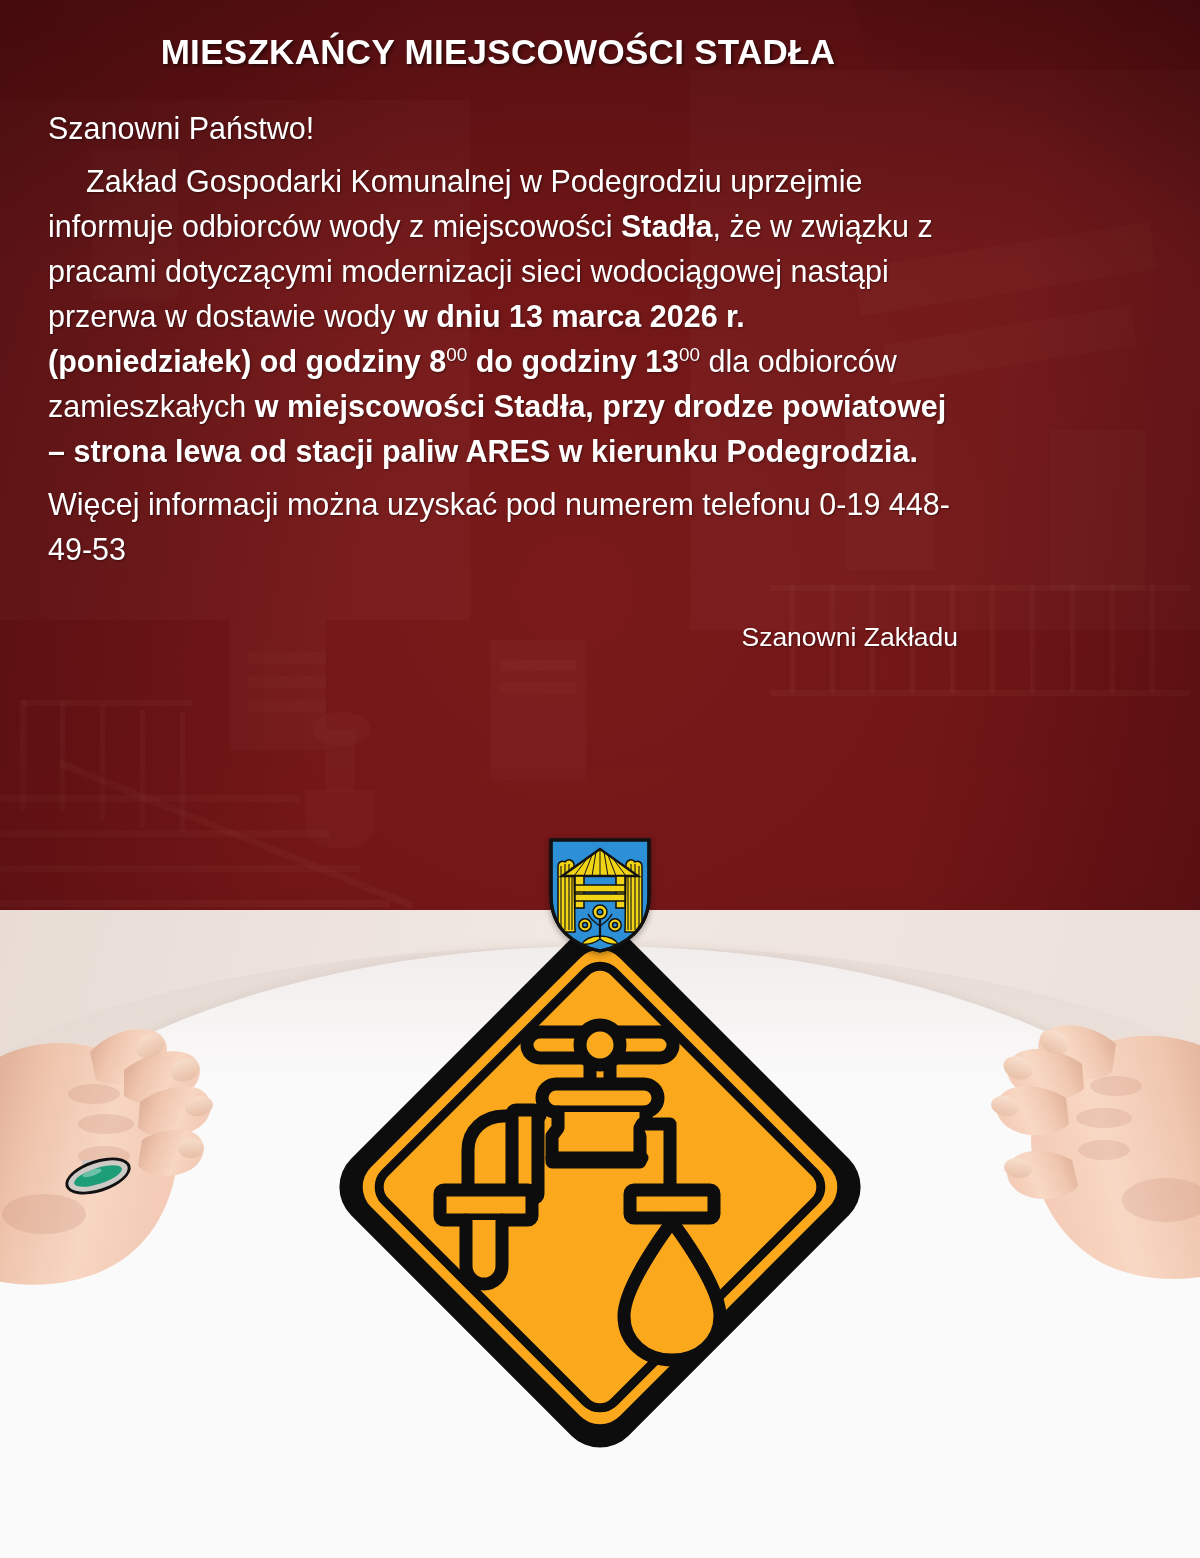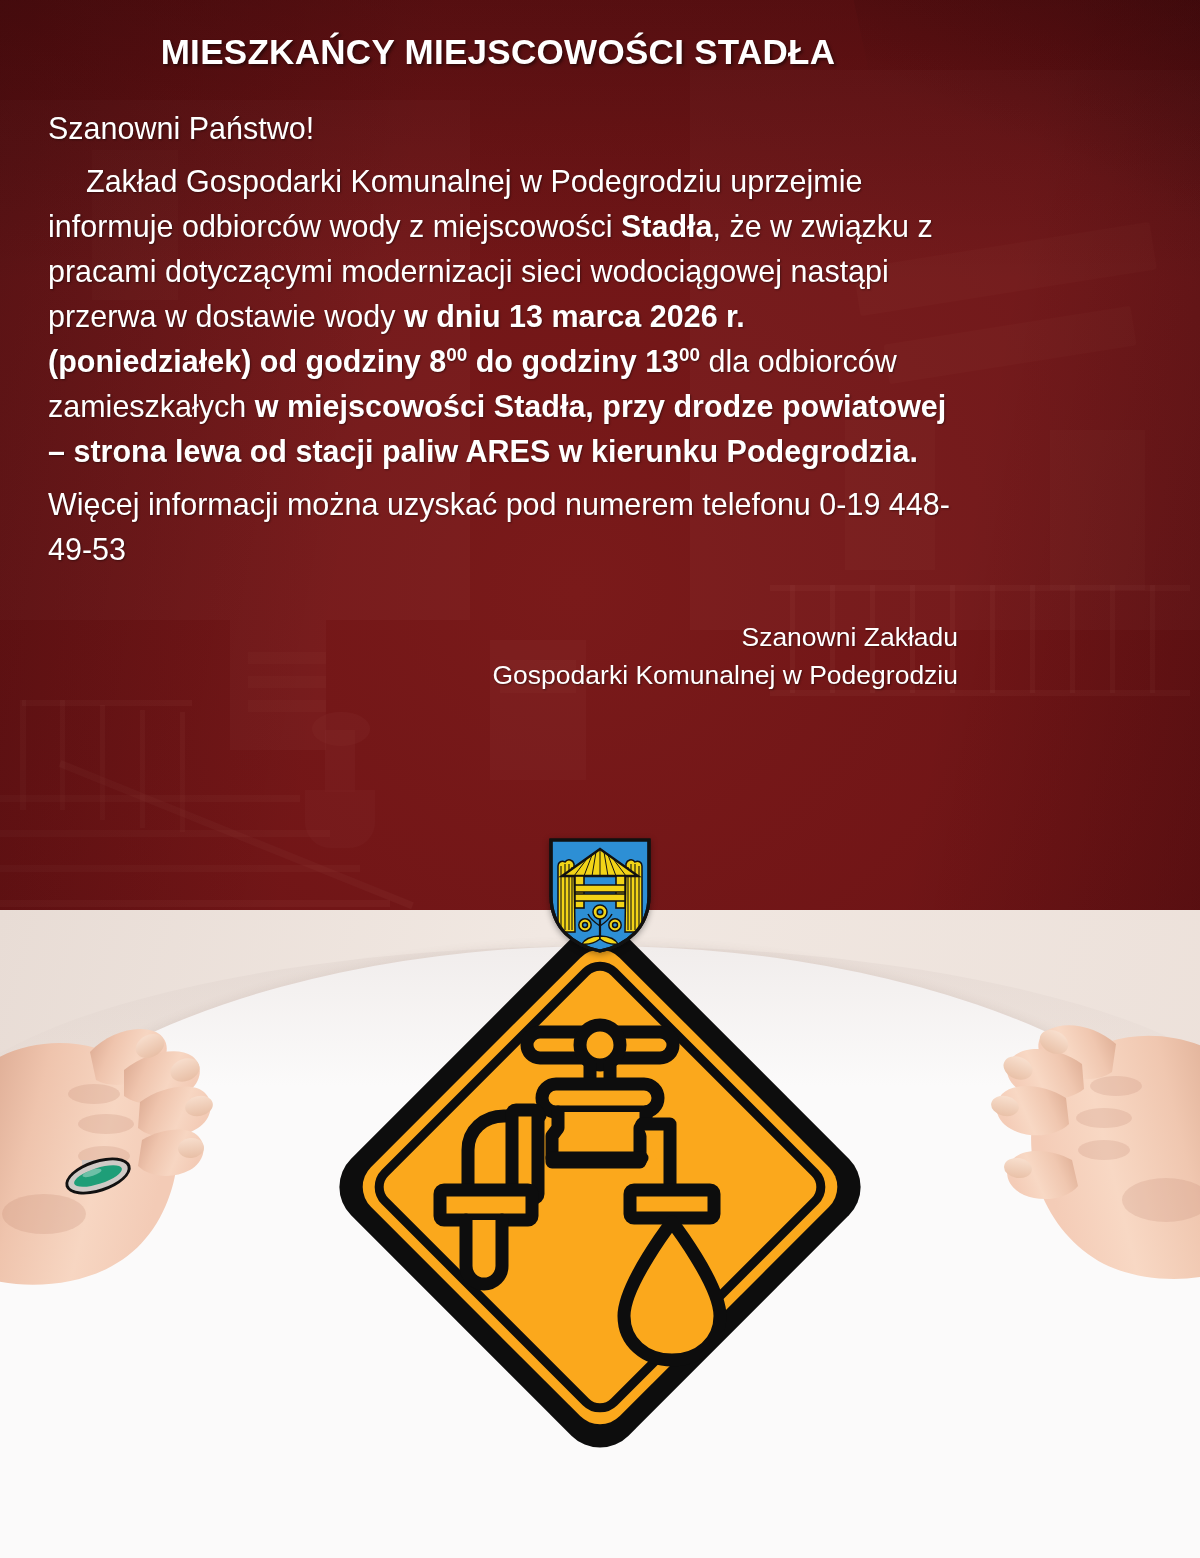--- a/index.html
+++ b/index.html
@@ -51,21 +51,21 @@
 
   .body-text {
     margin:34px 38px 0 40px;
     font-size:30.5px;
     line-height:45px;
     text-shadow:1px 1px 2px rgba(0,0,0,.40);
   }
   .body-text p { margin:8px; }
   .ind { text-indent:38px; }
   b, .b { font-weight:bold; }
-  sup { font-size:.62em; vertical-align:super; line-height:0; font-weight:bold; }
+  sup { font-size:.62em; vertical-align:super; line-height:0; font-weight:normal; }
   .apology { font-weight:bold; text-indent:32px; }
 
   .signature {
     margin:46px 38px 0 0;
     text-align:right;
     font-size:26.5px;
     line-height:38px;
     text-shadow:1px 1px 2px rgba(0,0,0,.40);
   }
   .signature div { white-space:nowrap; }
@@ -188,21 +188,20 @@
 
       <p class="ind"><span>Zakład Gospodarki Komunalnej w Podegrodziu uprzejmie informuje odbiorców wody z miejscowości </span><b>Stadła</b><span>, że w związku z pracami dotyczącymi modernizacji sieci wodociągowej nastąpi przerwa w dostawie wody </span><b>w dniu 13 marca 2026 r. (poniedziałek) od godziny </b><b>8</b><sup>00</sup><b> do godziny </b><b>13</b><sup>00</sup><span> dla odbiorców zamieszkałych </span><b>w miejscowości Stadła, przy drodze powiatowej – strona lewa od stacji paliw ARES w kierunku Podegrodzia.</b></p>
 
 
       <p><span>Więcej informacji można uzyskać pod numerem telefonu </span><span>0-19 448-49-53</span></p>
 
     </div>
 
     <div class="signature">
       <div>Szanowni Zakładu</div>
-      <div>Gospodarki Komunalnej w Podegrodziu</div>
     </div>
   </div>
 
   <div class="photo">
     <div class="backdrop"></div>
 
     <div class="hand hand-left">
       <svg width="300" height="420" viewBox="0 0 300 420">
         <defs>
           <linearGradient id="skinL" x1="0" y1="0" x2="1" y2="0.3">

